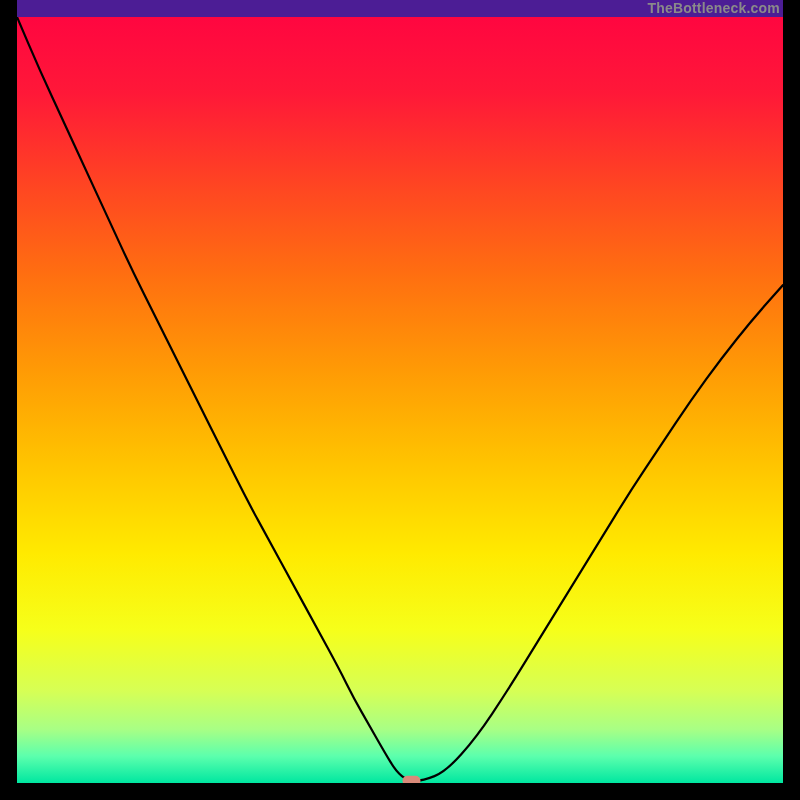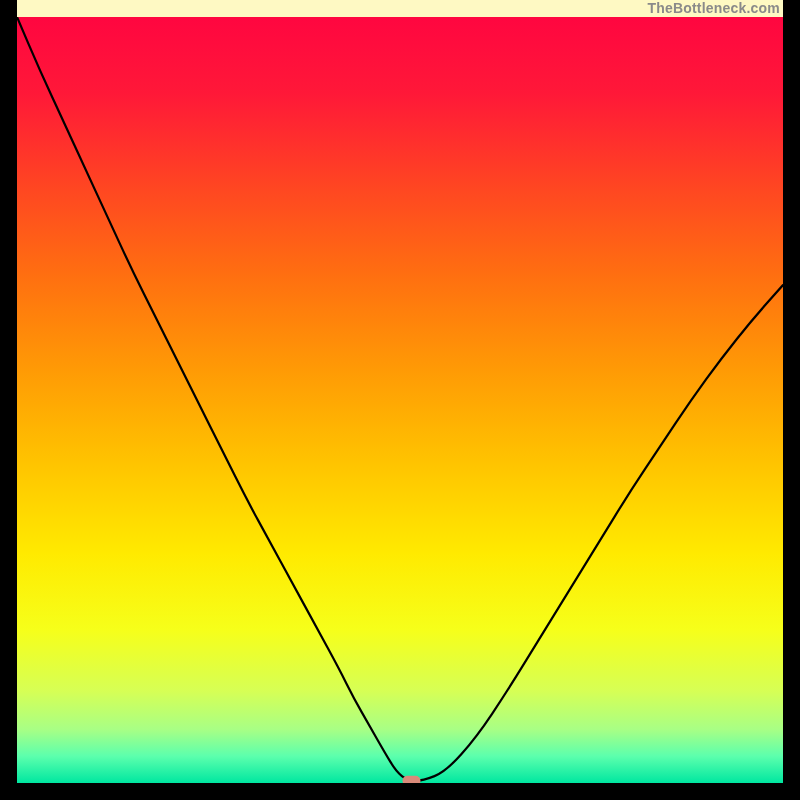--- a/index.html
+++ b/index.html
@@ -9,21 +9,21 @@
     height: 800px;
     background: #000;
     overflow: hidden;
   }
   .frame {
     position: absolute;
     left: 17px;
     top: 0;
     width: 766px;
     height: 783px;
-    background: #fef9c3;
+    background: #4c1d95;
   }
   .plot {
     position: absolute;
     left: 0;
     top: 17px;
     width: 766px;
     height: 766px;
   }
   .watermark {
     position: absolute;

